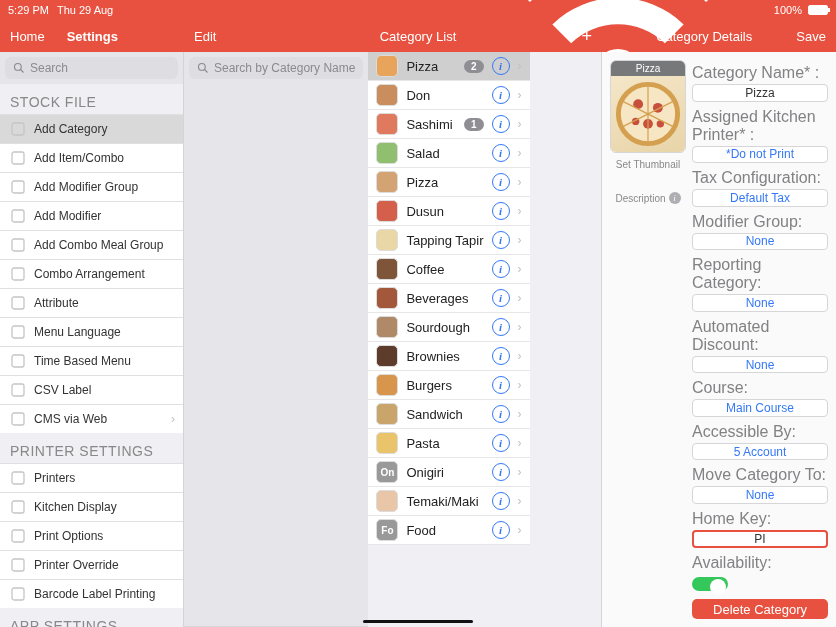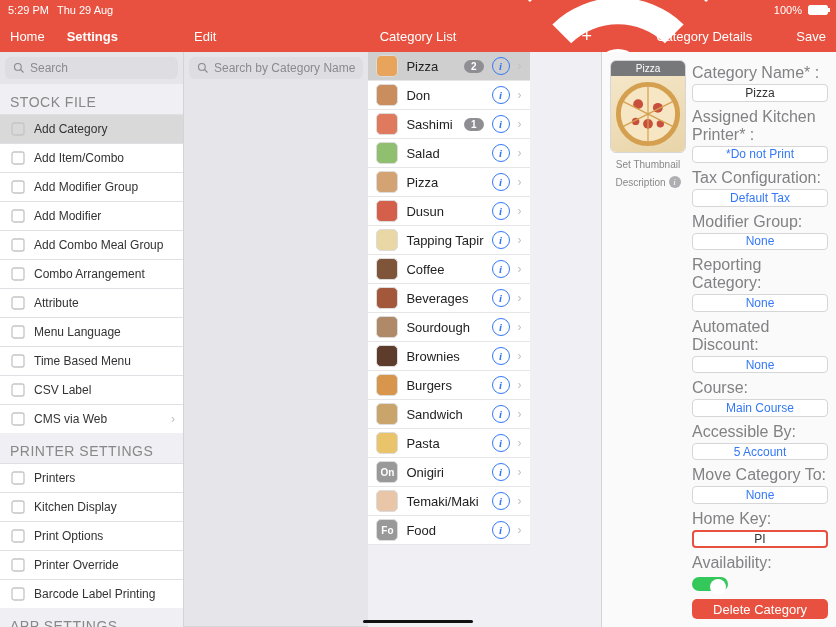--- a/index.html
+++ b/index.html
@@ -44,21 +44,21 @@
     .list-item .infoicon { width: 18px; height: 18px; border: 1.5px solid #3478f6; color: #3478f6; border-radius: 50%; display: flex; align-items: center; justify-content: center; font-size: 11px; font-style: italic; font-family: serif; font-weight: bold; }
     .list-item .chev { color: #c0c0c4; font-size: 12px; }
 
     
     .details { width: 234px; background: #fafafa; padding: 8px; overflow-y: auto; display: flex; gap: 6px; }
     .details-left { width: 76px; display: flex; flex-direction: column; align-items: center; }
     .thumbpreview { width: 76px; border: 1px solid #d6d6d8; border-radius: 6px; overflow: hidden; background: #fff; }
     .thumbpreview .caption { background: #777879; color: #fff; font-size: 10px; text-align: center; padding: 2px 0; }
     .thumbpreview .imgph { height: 76px; display: flex; align-items: center; justify-content: center; background: linear-gradient(160deg,#f4e6c8 0%,#e8d4a8 100%); }
     .setthumb { font-size: 10px; color: #888; text-align: right; margin-top: 6px; }
-    .descrow { font-size: 10px; color: #888; margin-top: 6px; display: flex; align-items: flex-end; gap: 3px; justify-content: center; }
+    .descrow { font-size: 10px; color: #888; margin-top: 22px; display: flex; align-items: flex-end; gap: 3px; justify-content: center; }
     .descrow .ii { width: 12px; height: 12px; border-radius: 50%; background: #aeaeb2; color: #fff; display: flex; align-items: center; justify-content: center; font-size: 9px; font-style: italic; font-family: serif; }
 
     .details-right { flex: 1; display: flex; flex-direction: column; gap: 2px; }
     .field-label { font-size: 16px; color: #828285; margin-top: 4px; }
     .field-input { height: 24px; border: 1px solid #d6d6d8; border-radius: 4px; background: #fff; font-size: 12px; text-align: center; color: #333; display: flex; align-items: center; justify-content: center; cursor: pointer; }
     .field-input.link { color: #3478f6; }
     .field-input.hl { border: 2.5px solid #e8503f; }
     .toggle { width: 36px; height: 20px; border-radius: 10px; background: #34c759; position: relative; margin-top: 3px; }
     .toggle::after { content: ''; position: absolute; right: 2px; top: 2px; width: 16px; height: 16px; border-radius: 50%; background: #fff; }
     .delete-btn { height: 28px; border-radius: 5px; background: #e8503f; color: #fff; font-size: 13px; display: flex; align-items: center; justify-content: center; margin-top: 6px; cursor: pointer; font-weight: 500; }

